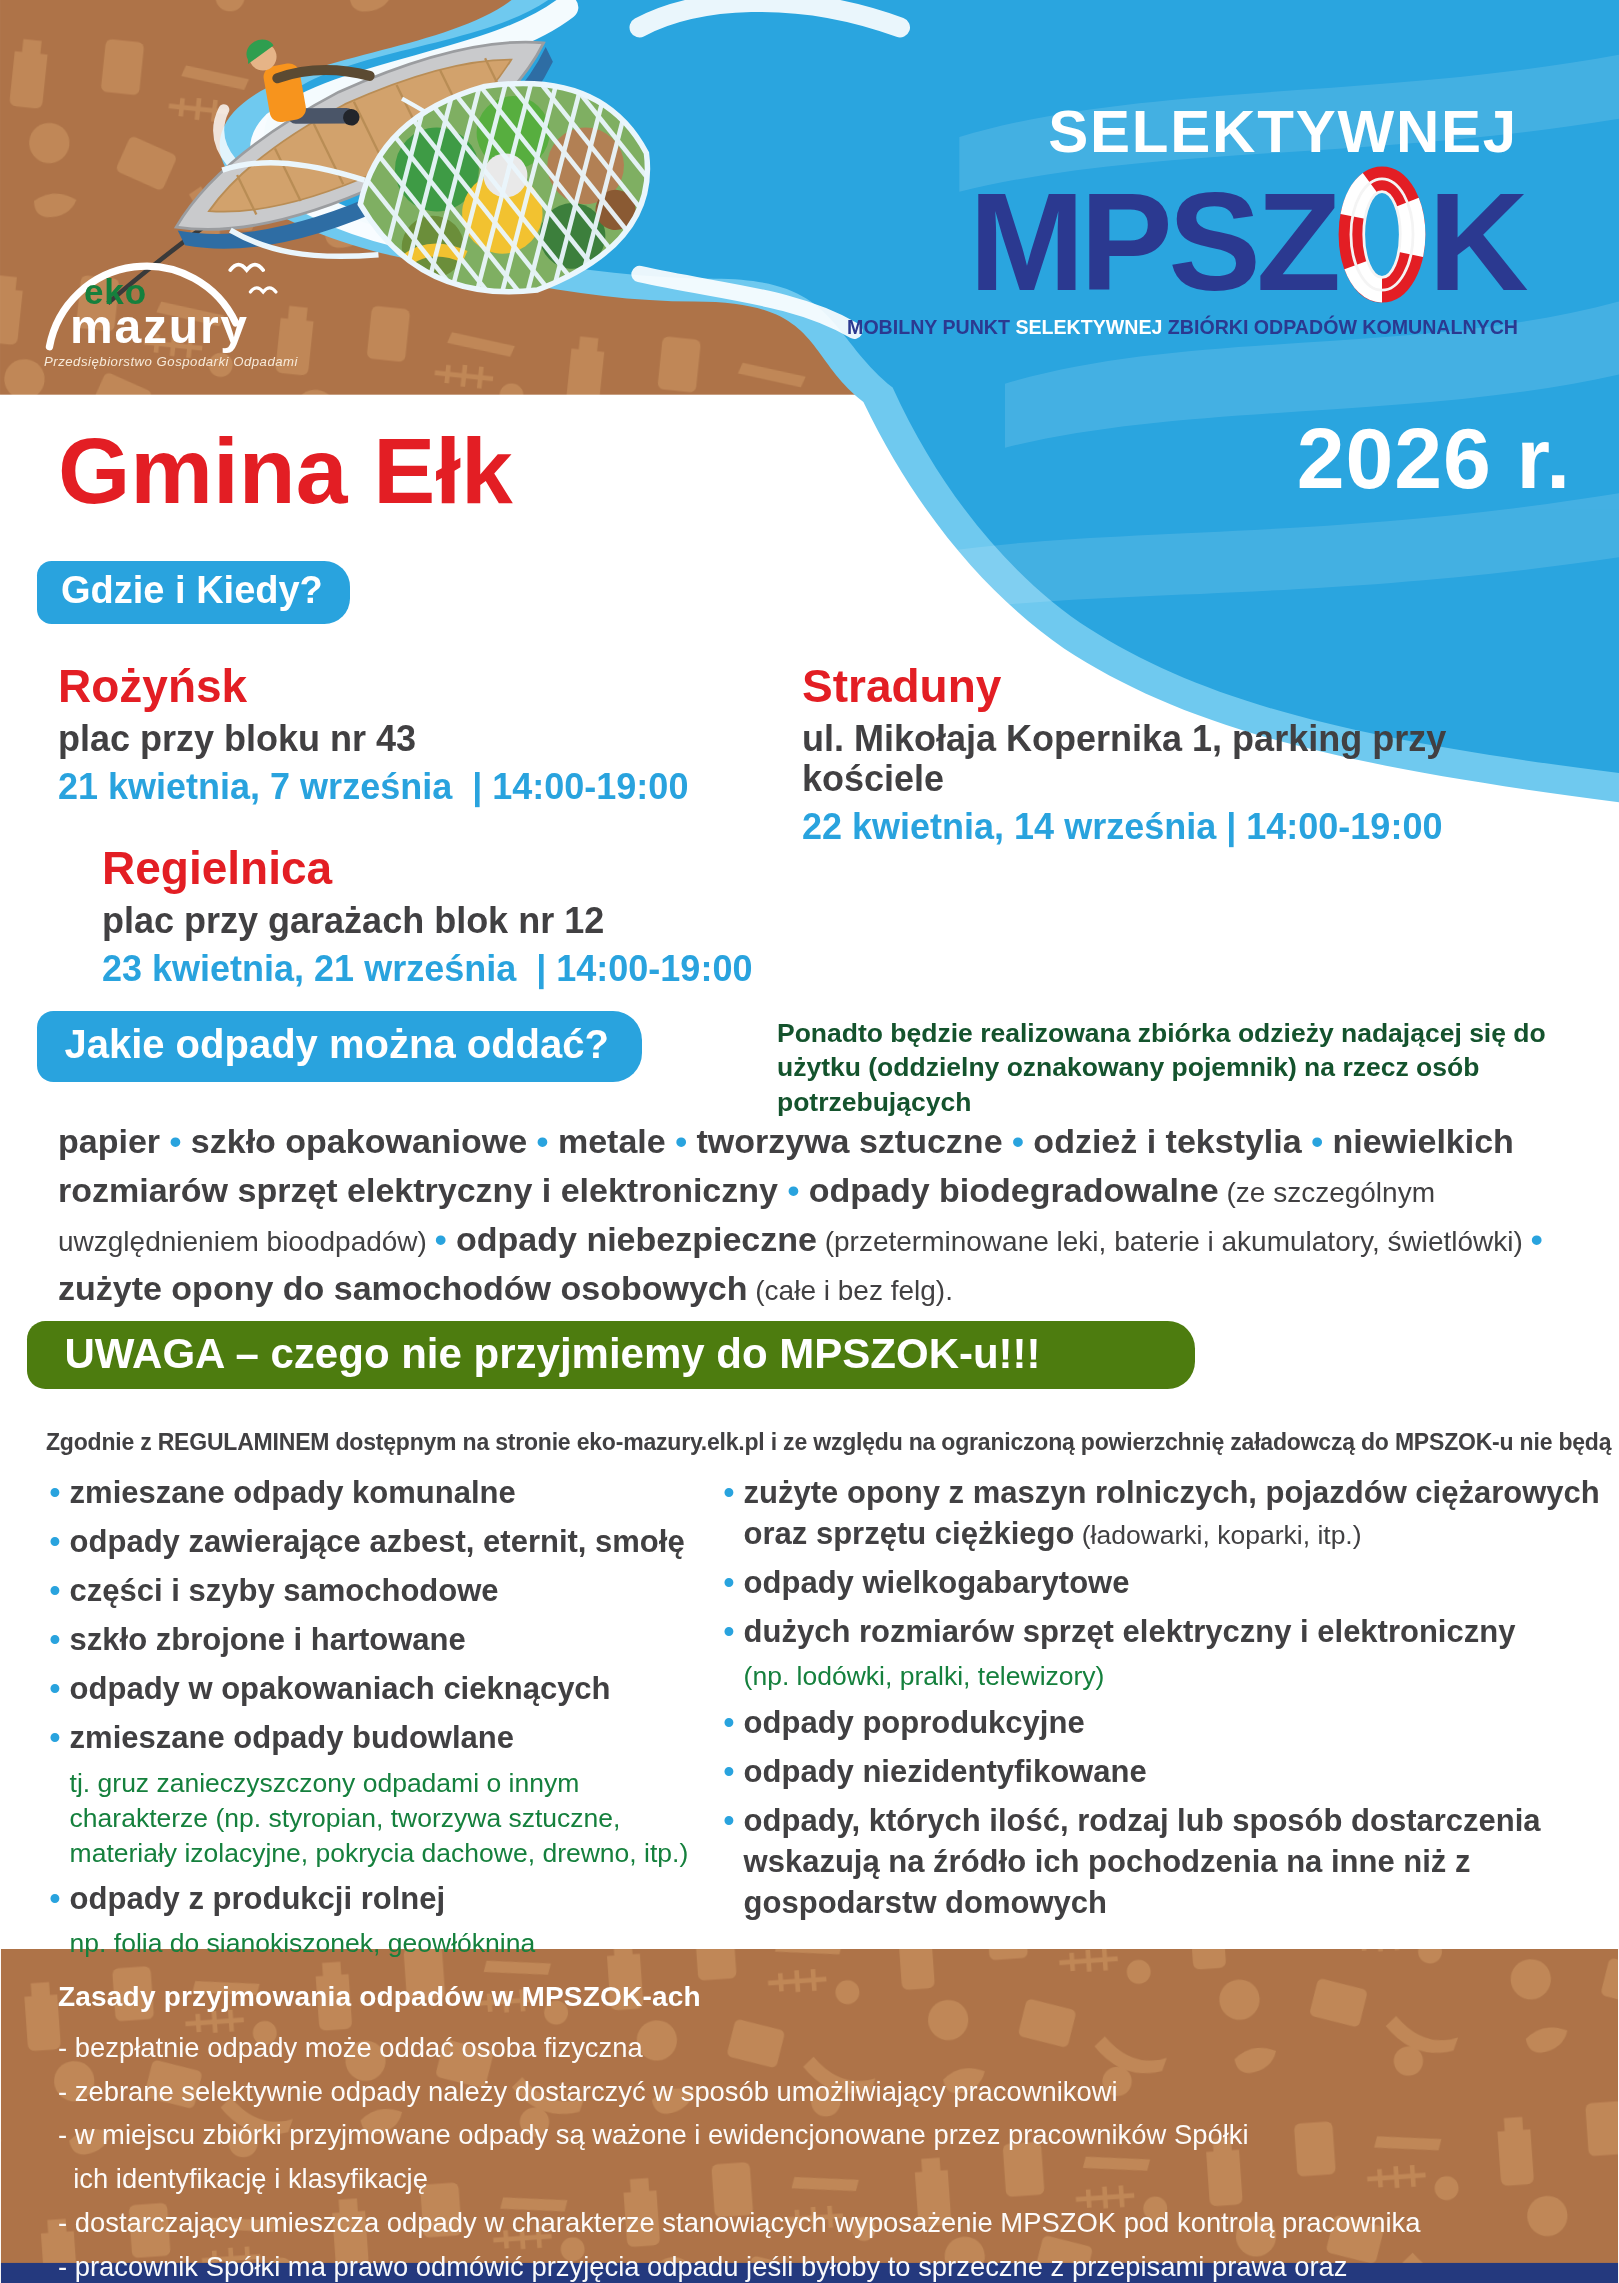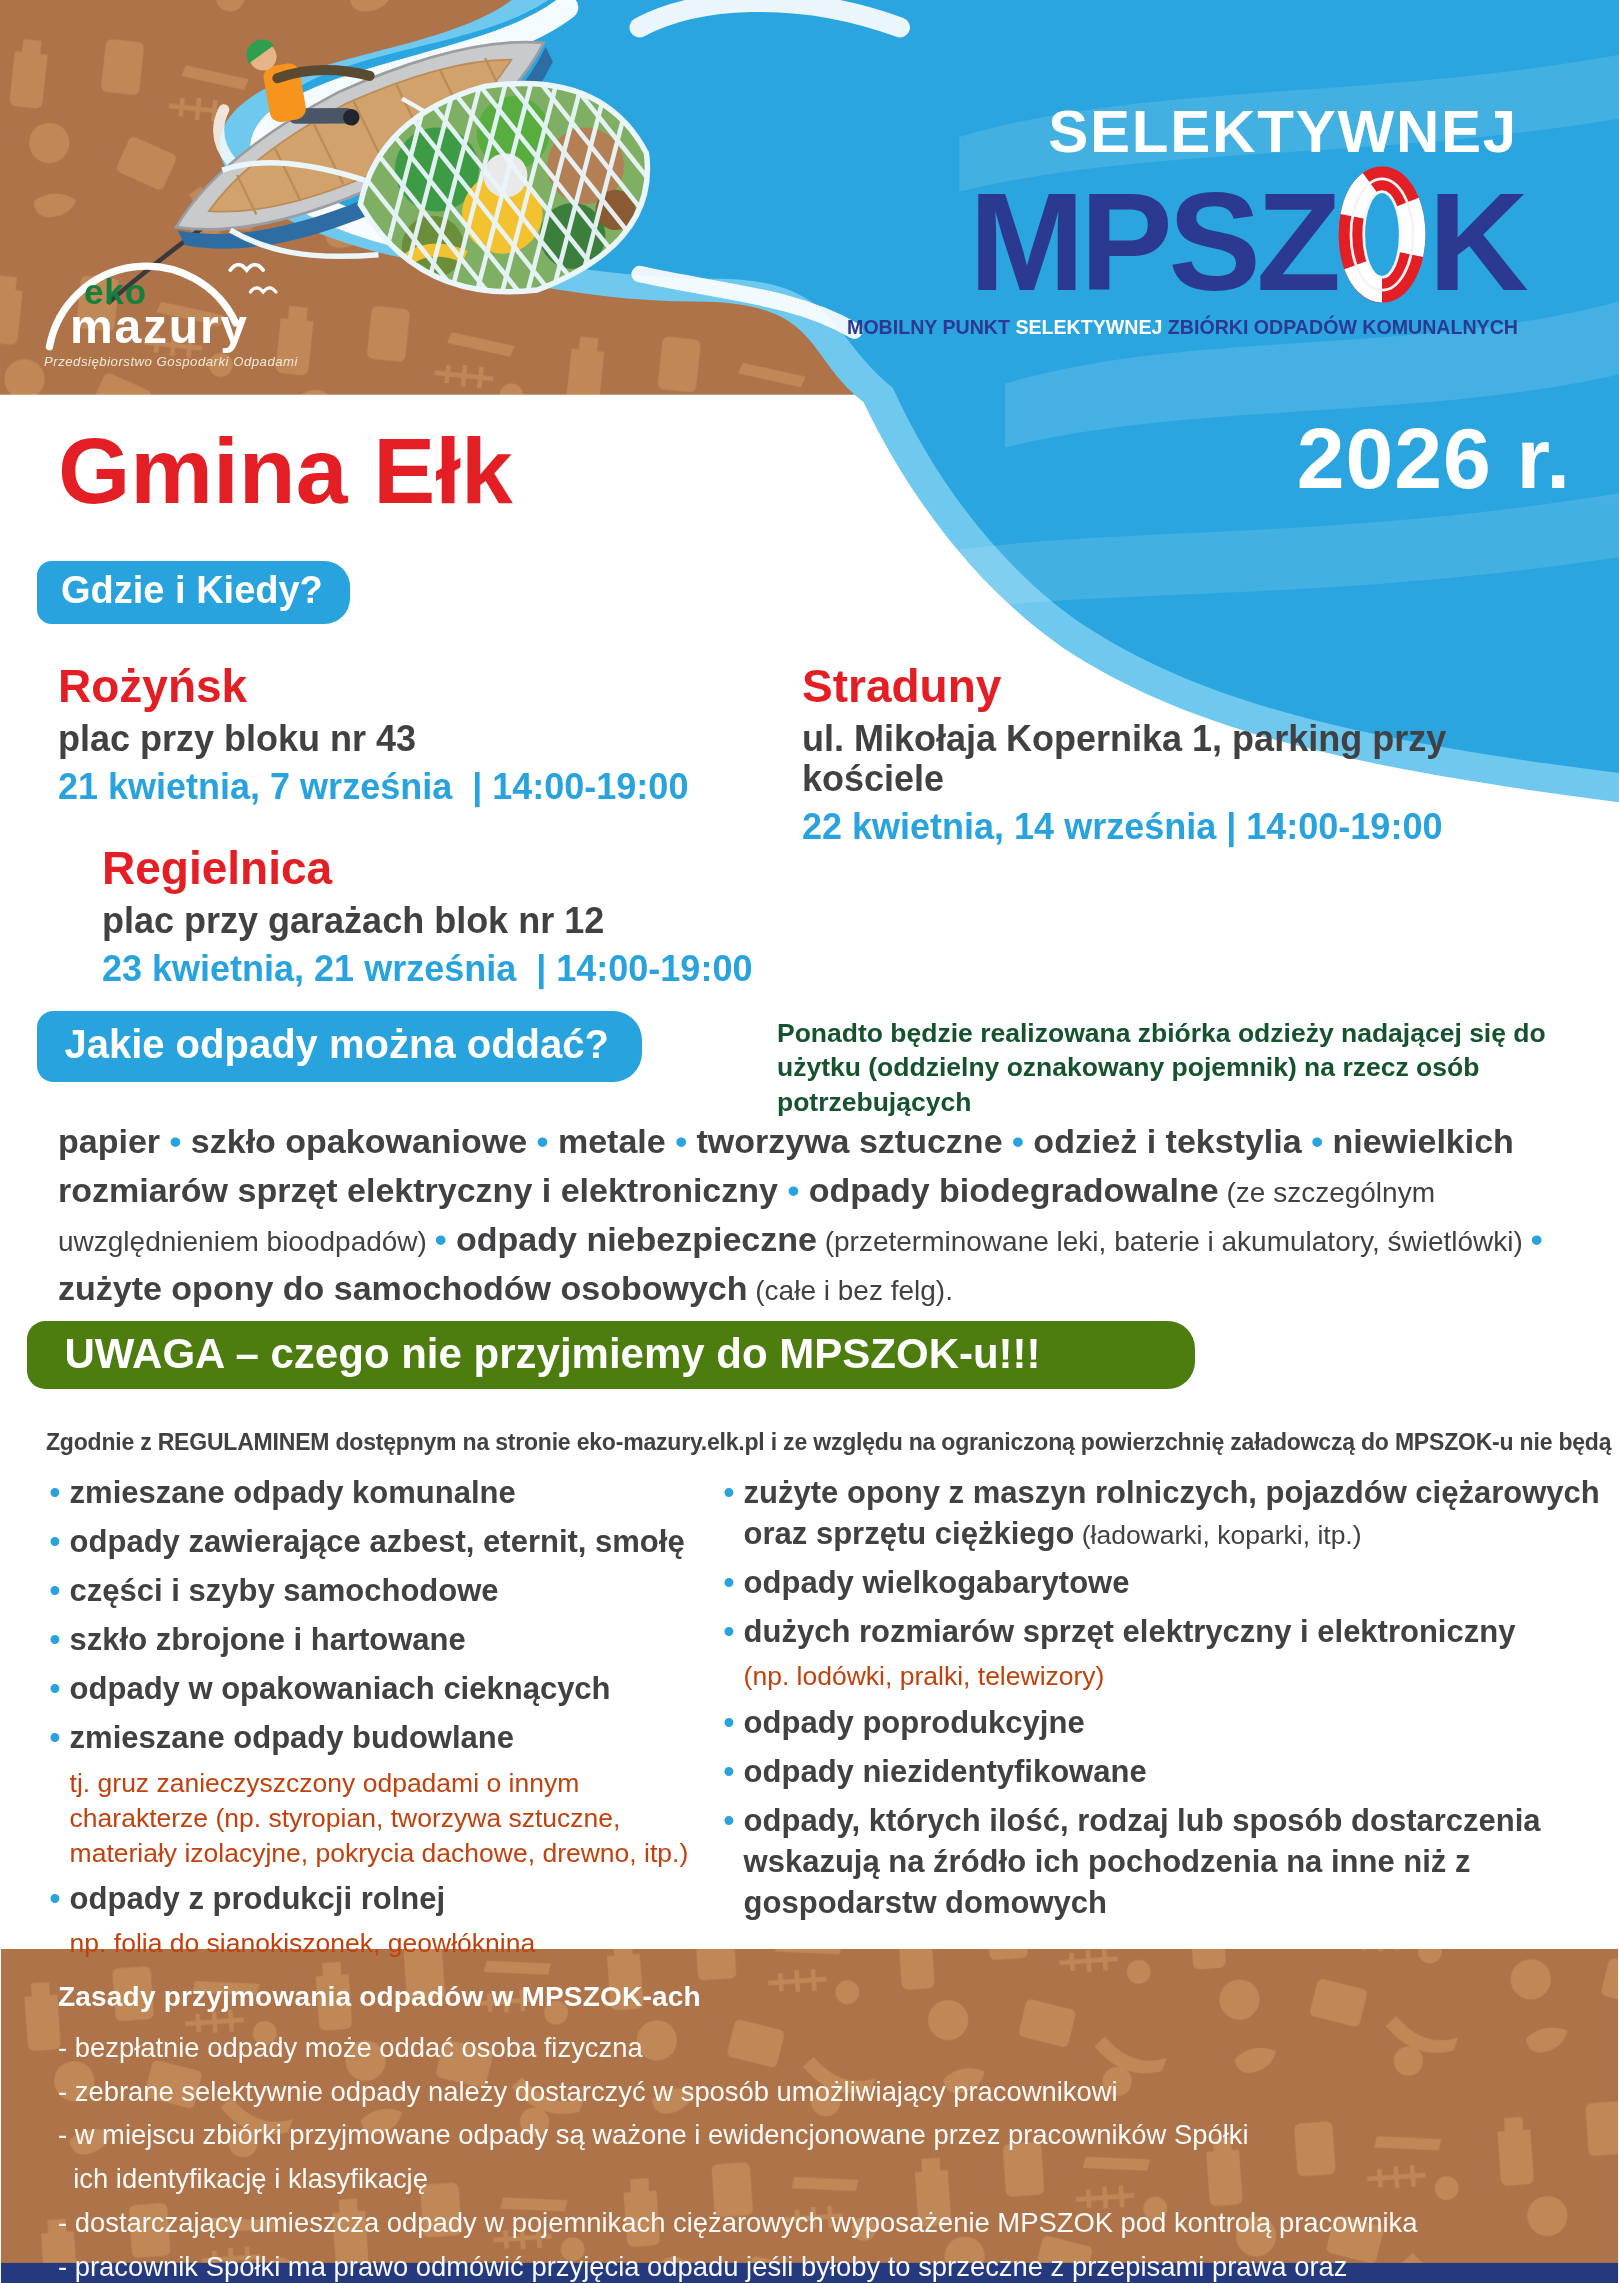--- a/index.html
+++ b/index.html
@@ -55,21 +55,21 @@
   
   .banner{left:27.4px;top:1321px;width:1131px;height:68px;background:#4d7c0f;border-radius:18.3px 27.4px 27.4px 18.3px;
     color:#fff;font-size:42px;font-weight:bold;line-height:66px;padding-left:37px;}
   .intro{left:46px;top:1429px;width:1572px;font-size:23px;font-weight:bold;color:#414042;white-space:nowrap;letter-spacing:-0.2px;}
   .na-col{line-height:1.32;}
   #na-left{left:44px;top:1473px;width:645px;}
   #na-right{left:718px;top:1473px;width:883px;}
   .na-item{position:relative;padding-left:25.6px;font-size:31px;font-weight:bold;color:#414042;margin-bottom:8.2px;}
   .na-bullet{position:absolute;left:5.5px;top:0;color:#29A3DE;}
   .na-inline-note{font-weight:normal;font-size:26.5px;}
-  .na-note{padding-left:25.6px;font-size:26.5px;font-weight:normal;color:#c2410c;margin:-1.8px 0 8.2px 0;line-height:1.32;}
+  .na-note{padding-left:25.6px;font-size:26.5px;font-weight:normal;color:#15803d;margin:-1.8px 0 8.2px 0;line-height:1.32;}
 
   
   .rules{left:58px;top:1981px;width:1508px;color:#ffffff;}
   .rules-heading{font-size:28px;font-weight:bold;margin-bottom:12.8px;letter-spacing:0.2px;}
   .rule-line{font-size:27.4px;line-height:1.6;white-space:pre-wrap;color:rgba(255,255,255,.97);}
 </style>
 </head>
 <body>
 
 <div class="poster">
@@ -289,19 +289,19 @@
       <div class="na-item"><span class="na-bullet">•</span><span class="na-text">odpady, których ilość, rodzaj lub sposób dostarczenia wskazują na źródło ich pochodzenia na inne niż z gospodarstw domowych</span></div>
     </div>
 
   <div class="overlay rules">
     <div class="rules-heading">Zasady przyjmowania odpadów w MPSZOK-ach</div>
     <div id="rules-lines">
         <div class="rule-line">- bezpłatnie odpady może oddać osoba fizyczna</div>
         <div class="rule-line">- zebrane selektywnie odpady należy dostarczyć w sposób umożliwiający pracownikowi</div>
         <div class="rule-line">- w miejscu zbiórki przyjmowane odpady są ważone i ewidencjonowane przez pracowników Spółki</div>
         <div class="rule-line">  ich identyfikację i klasyfikację</div>
-        <div class="rule-line">- dostarczający umieszcza odpady w pojemnikach ciężarowych wyposażenie MPSZOK pod kontrolą pracownika</div>
+        <div class="rule-line">- dostarczający umieszcza odpady w charakterze stanowiących wyposażenie MPSZOK pod kontrolą pracownika</div>
         <div class="rule-line">- pracownik Spółki ma prawo odmówić przyjęcia odpadu jeśli byłoby to sprzeczne z przepisami prawa oraz</div>
       </div>
   </div>
 
 </div>
 
 
 </body></html>

